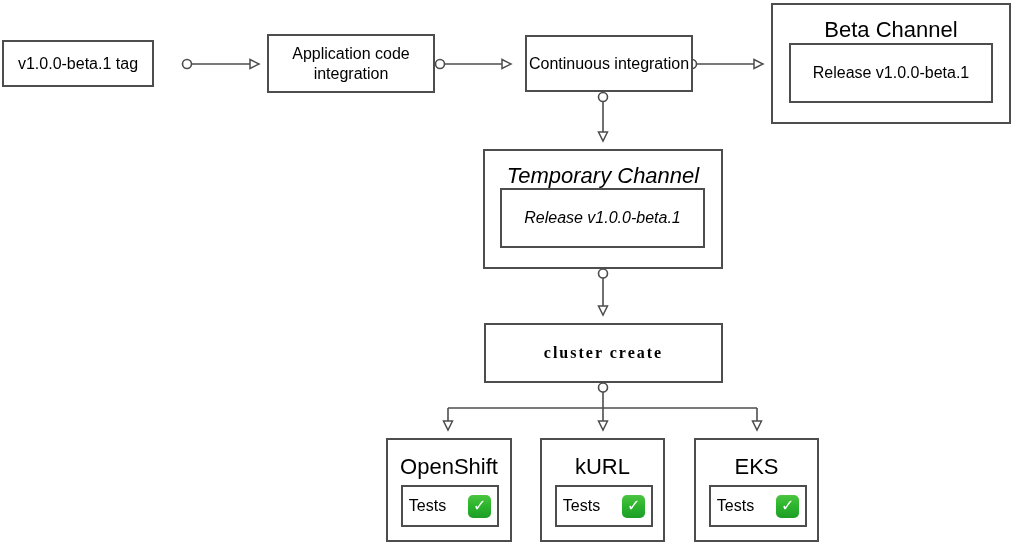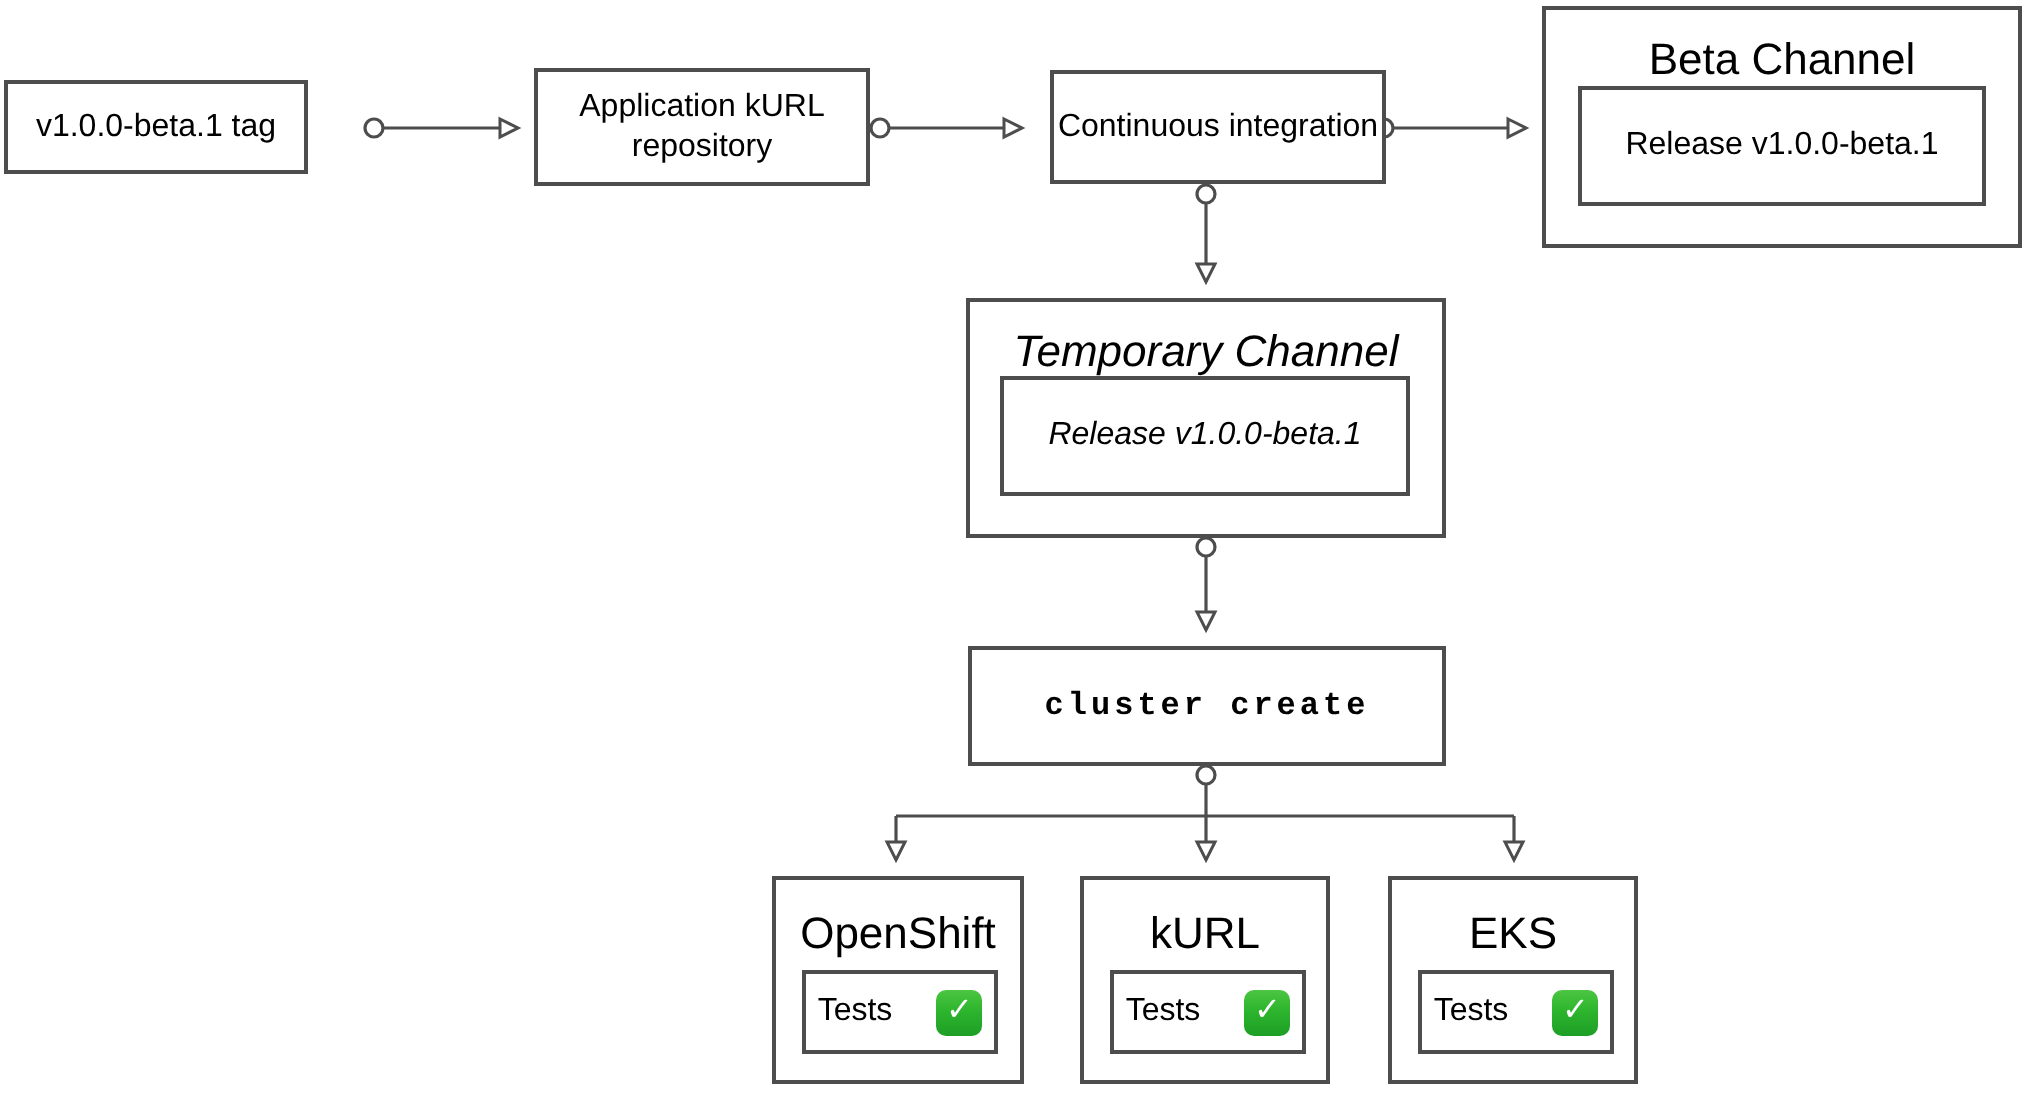--- a/index.html
+++ b/index.html
@@ -58,21 +58,21 @@
     position: absolute;
     border: 2px solid var(--stroke);
     background: var(--background);
     display: flex;
     align-items: center;
     justify-content: center;
     text-align: right;
     font-size: 16px;
   }
   .mono-label {
-    font-family: Liberation Mono, monospace;
+    font-family: Liberation Serif, serif;
     font-weight: bold;
     font-size: 16px;
     letter-spacing: 2px;
   }
   .cluster-title { top: 14px; }
   .tests-box { gap: 22px; }
   .check-icon {
     display: inline-flex;
     align-items: center;
     justify-content: center;
@@ -131,21 +131,21 @@
       <line x1="603" y1="408" x2="603" y2="430" marker-end="url(#openArrow)"></line>
       <line x1="757" y1="408" x2="757" y2="430" marker-end="url(#openArrow)"></line>
     </g>
   </svg>
 
   <div class="node" style="left:2px; top:40px; width:152px; height:47px;">
     <span>v1.0.0-beta.1 tag</span>
   </div>
 
   <div class="node" style="left:267px; top:34px; width:168px; height:59px;">
-    <span>Application kURL repository</span>
+    <span>Application code integration</span>
   </div>
 
   <div class="node" style="left:525px; top:35px; width:168px; height:57px;">
     <span>Continuous integration</span>
   </div>
 
   <div class="container-node" style="left:771px; top:3px; width:240px; height:121px;">
     <div class="container-title">Beta Channel</div>
     <div class="inner-box" style="left:16px; top:38px; width:204px; height:60px;">
       <span>Release v1.0.0-beta.1</span>

